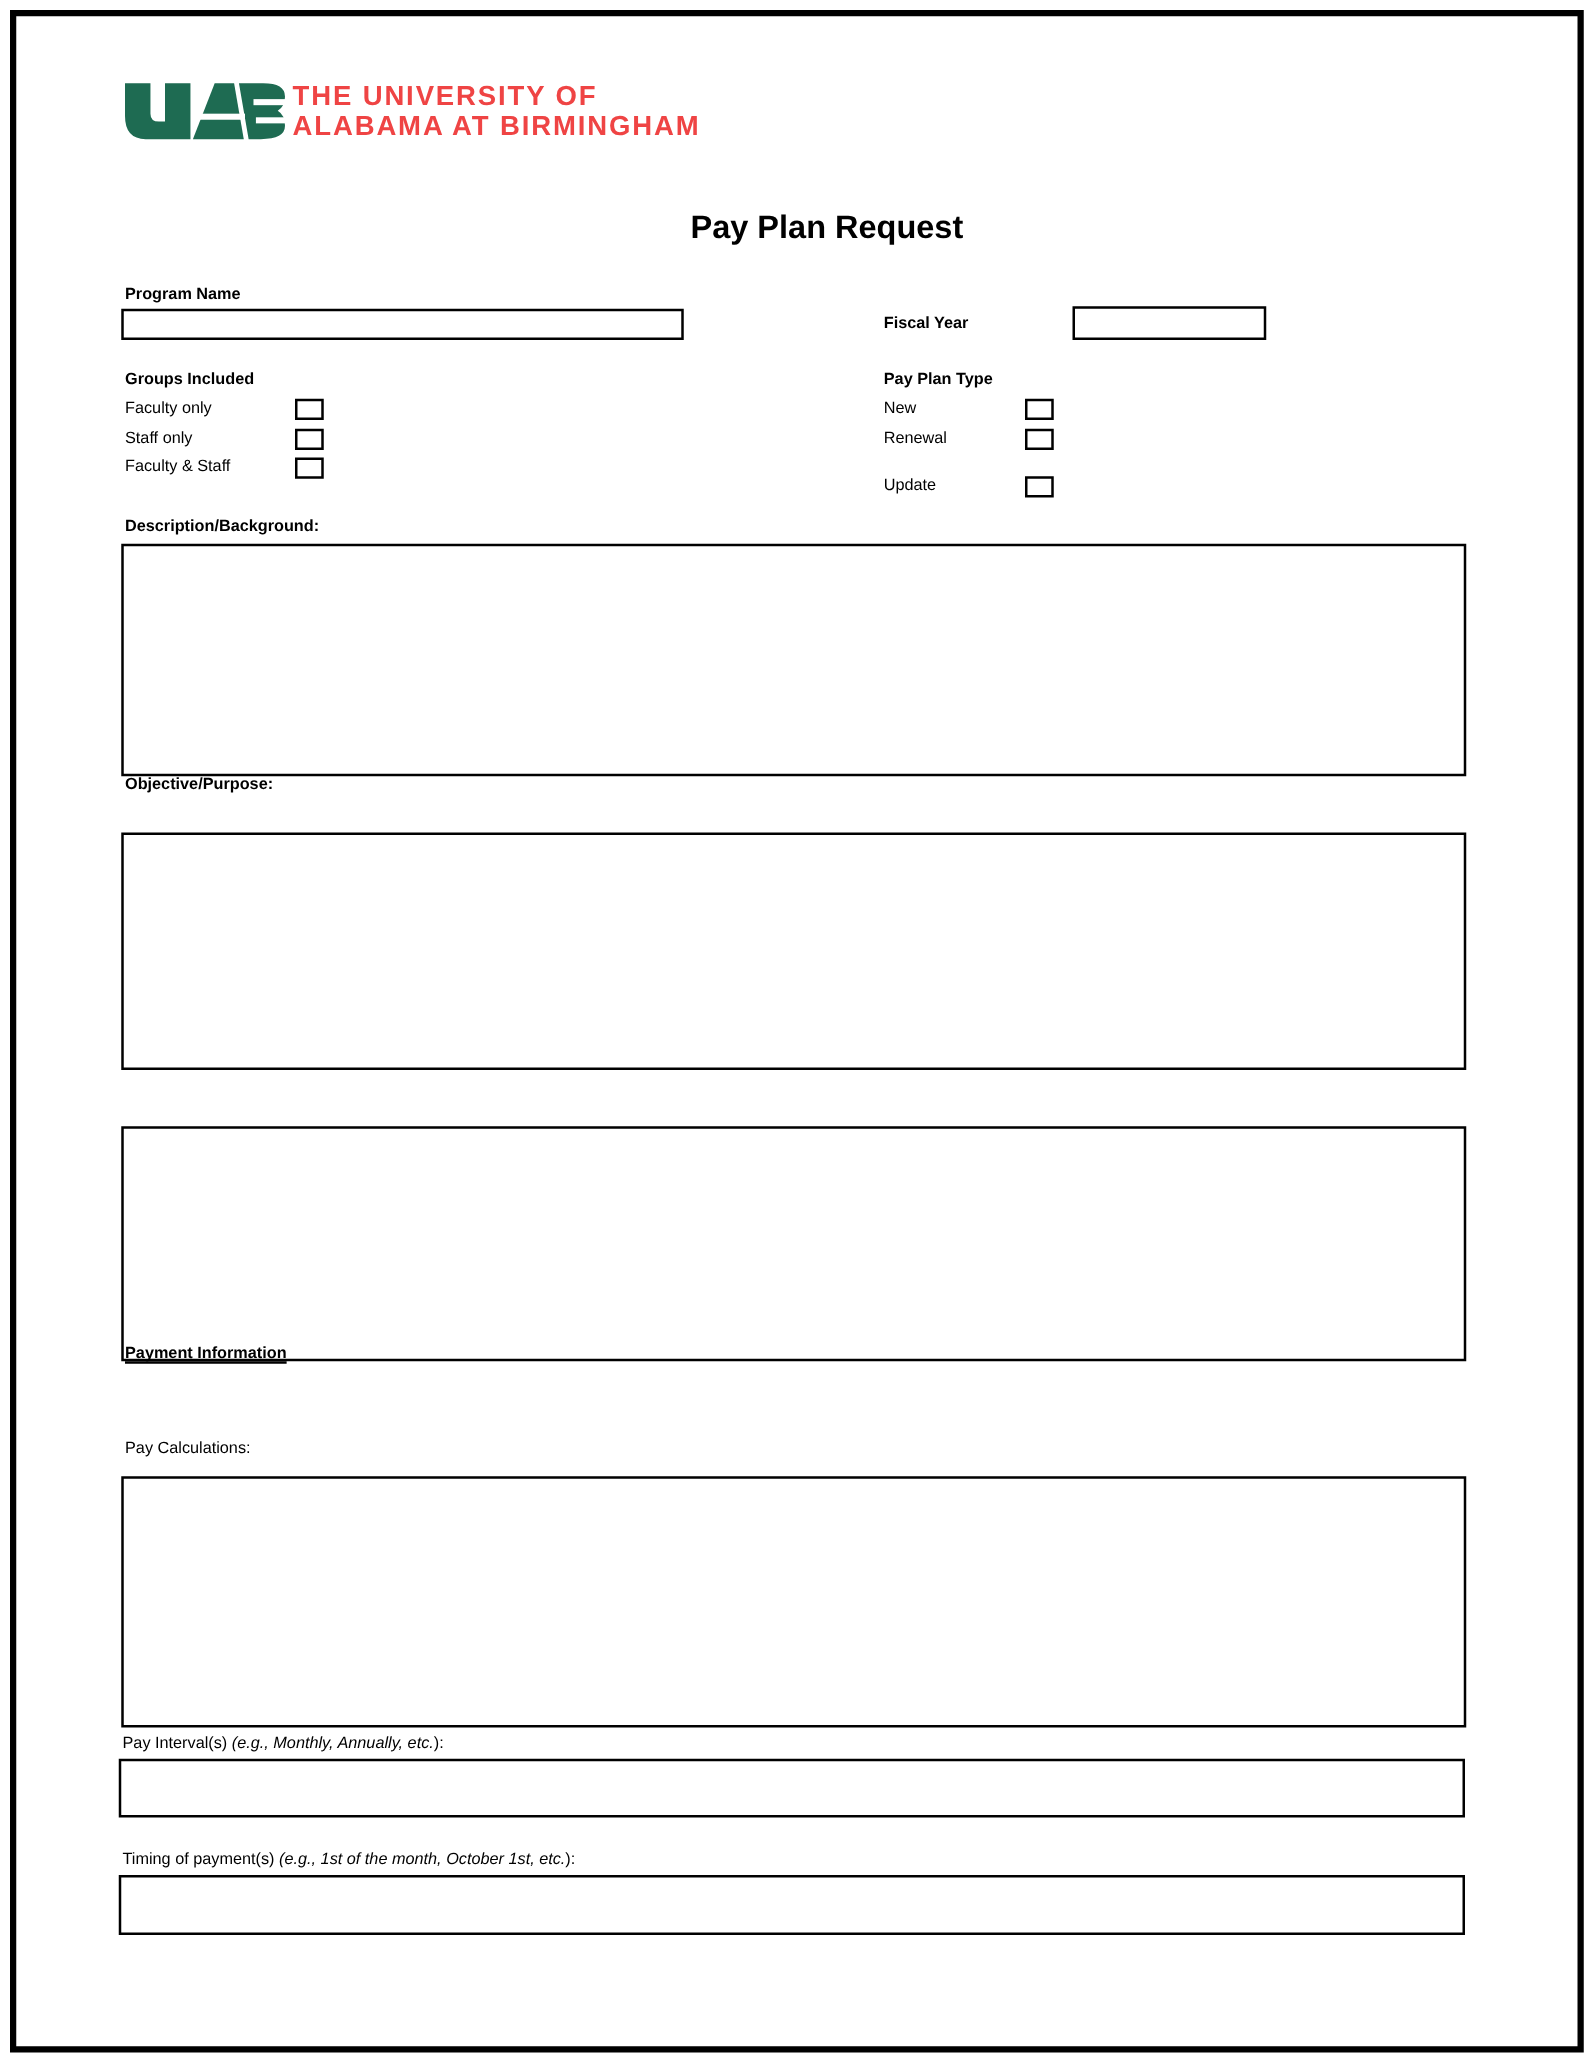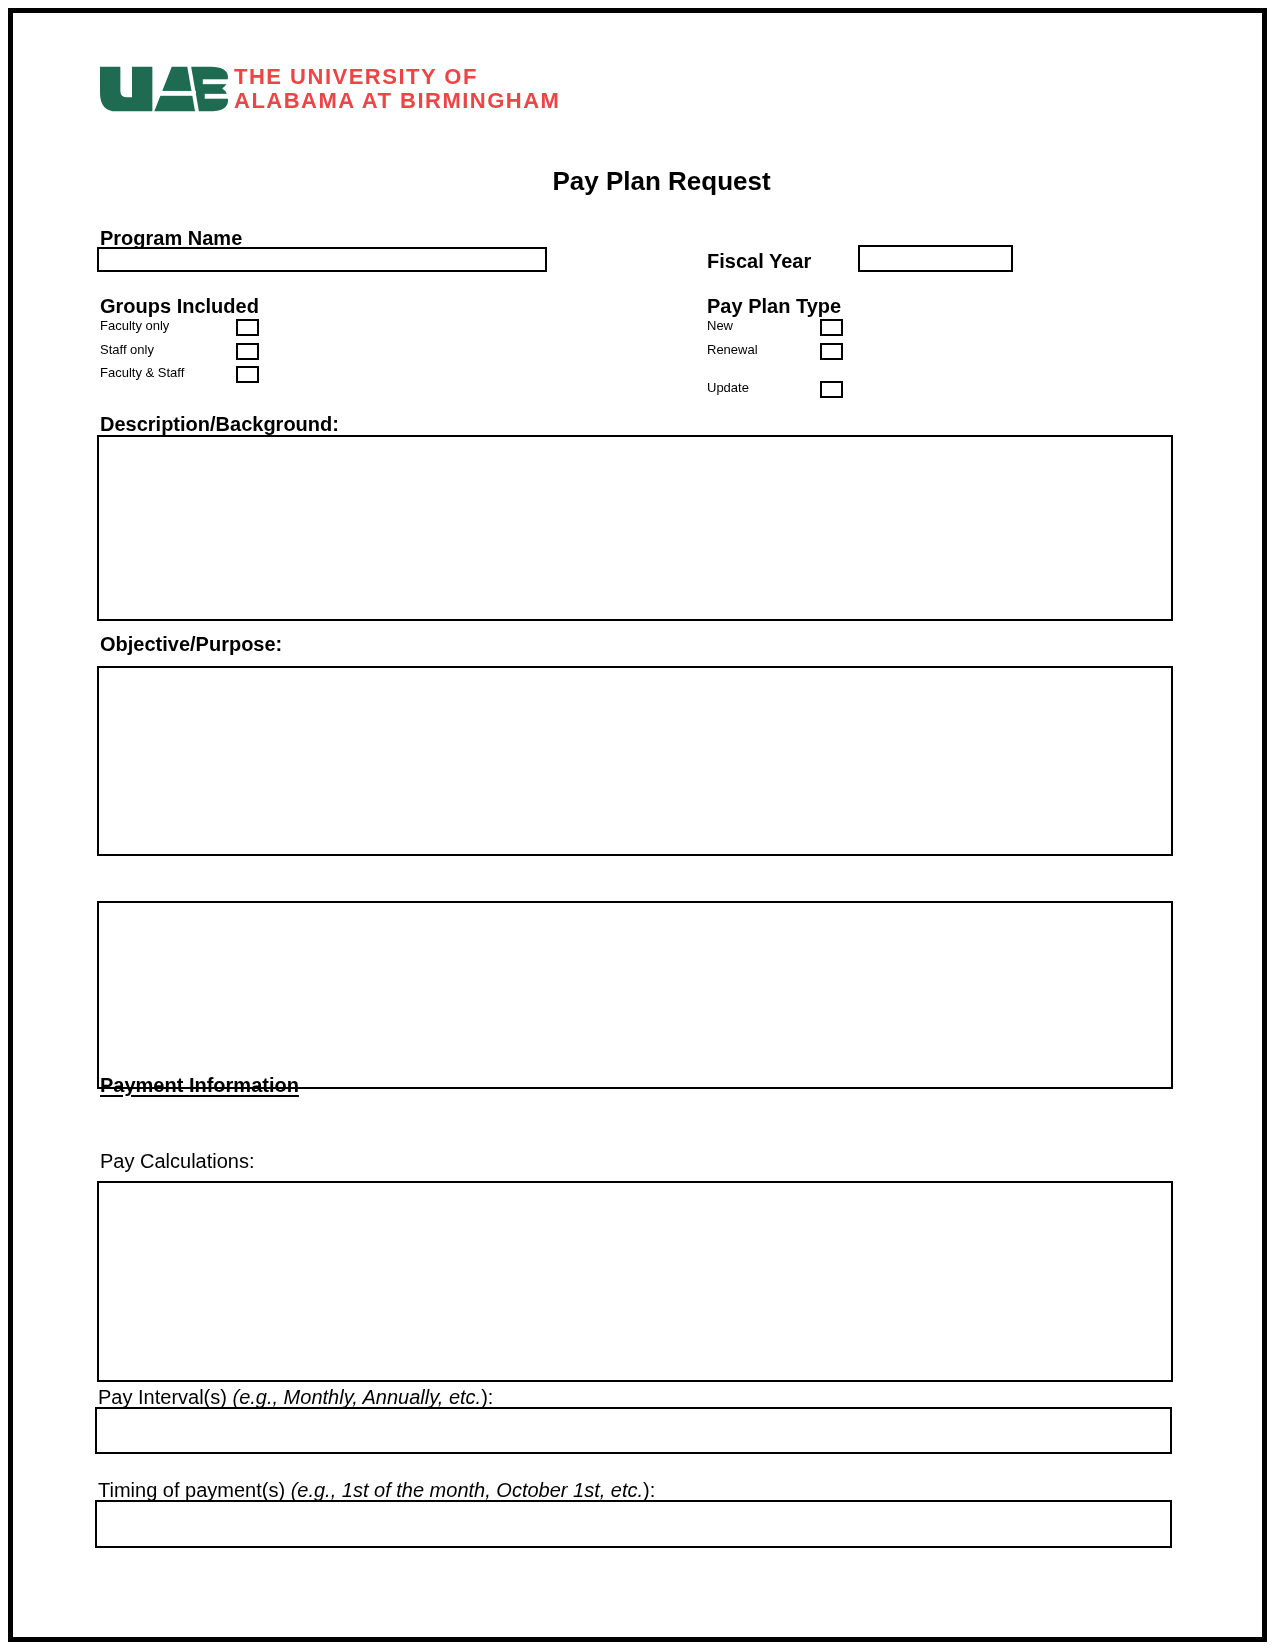--- a/index.html
+++ b/index.html
@@ -10,21 +10,21 @@
   *{box-sizing:border-box;}
   .frame{position:absolute;left:8px;top:8px;right:8px;bottom:8px;border:5px solid #000;background:#fff;}
 
   
   .logo{position:absolute;left:100px;top:64px;display:flex;align-items:center;}
   .logo svg{display:block;}
   .logo-text{margin-left:6px;font-weight:bold;color:#ef4444;font-size:22px;line-height:24px;letter-spacing:1.5px;white-space:nowrap;}
 
   .title{position:absolute;left:0;top:166px;width:100%;text-align:center;font-size:26px;font-weight:bold;margin-left:24px;}
 
-  .lbl{position:absolute;font-size:20px;white-space:nowrap;}
+  .lbl{position:absolute;font-size:13px;white-space:nowrap;}
   .bold{font-weight:bold;}
   .underline{text-decoration:underline;text-decoration-thickness:2px;text-underline-offset:3px;}
 
   input.line-input{
     position:absolute;border:2px solid #000;background:#fff;
     font-family:"Liberation Sans",sans-serif;font-size:16px;padding:1px 6px;outline:none;
   }
   textarea.area{
     position:absolute;border:2px solid #000;background:#fff;resize:none;outline:none;
     font-family:"Liberation Sans",sans-serif;font-size:16px;padding:4px 6px;
@@ -94,21 +94,21 @@
   <span class="checkbox" style="left:113px;"></span>
 </div>
 <div class="opt-row" style="left:707px;top:380px;width:200px;">
   <span class="opt-label">Update</span>
   <span class="checkbox" style="left:113px;"></span>
 </div>
 
 <div class="lbl bold" style="left:100px;top:413px;">Description/Background:</div>
 <textarea class="area" style="left: 97px; top: 435px; width: 1076px; height: 186px;"></textarea>
 
-<div class="lbl bold" style="left:100px;top:633px;text-align:center;">Objective/Purpose:</div>
+<div class="lbl bold" style="left:100px;top:619px;text-align:center;">Objective/Purpose:</div>
 <textarea class="area" style="left: 97px; top: 666px; width: 1076px; height: 190px;"></textarea>
 
 <div class="lbl bold" style="left:100px;top:920px;">Eligibility:</div>
 <textarea class="area" style="left: 97px; top: 901px; width: 1076px; height: 188px;"></textarea>
 
 <div class="lbl bold underline" style="left:100px;top:1074px;">Payment Information</div>
 
 <div class="lbl" style="left:100px;top:1150px;">Pay Calculations:</div>
 <textarea class="area" style="left: 97px; top: 1181px; width: 1076px; height: 201px;"></textarea>
 

